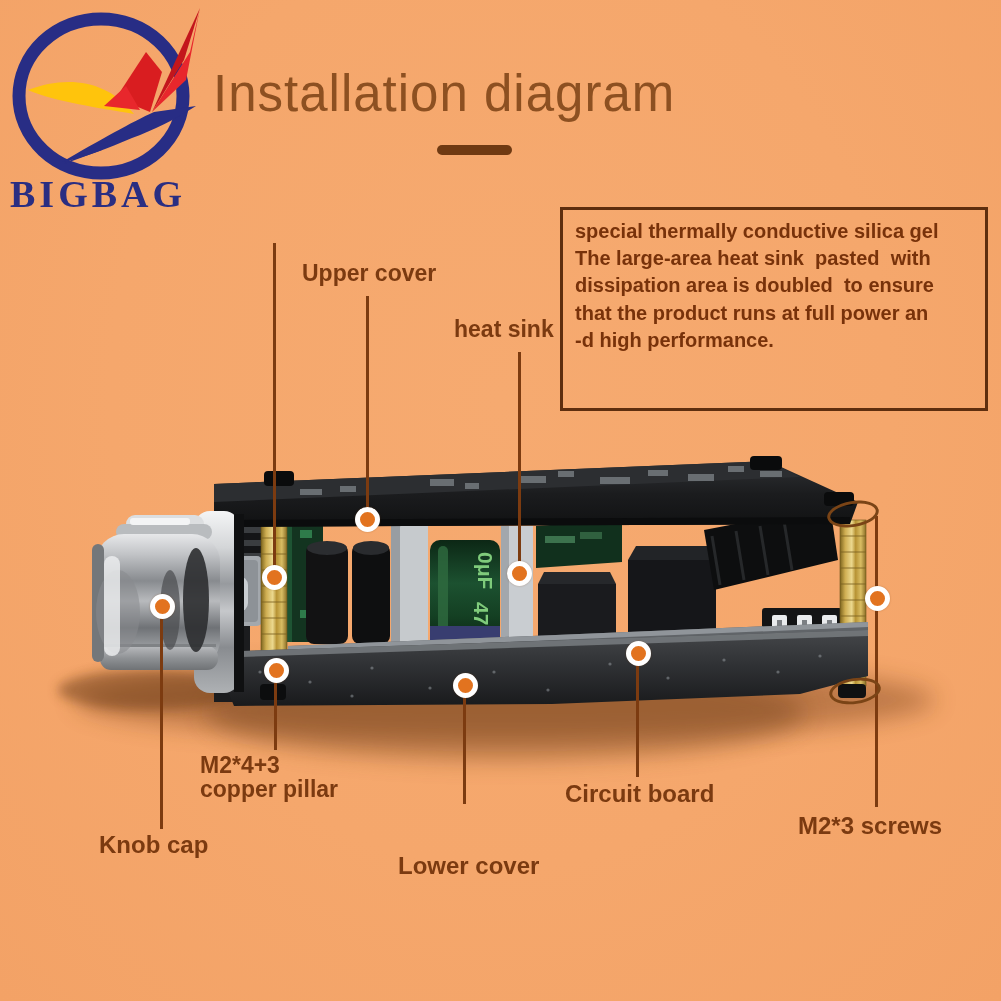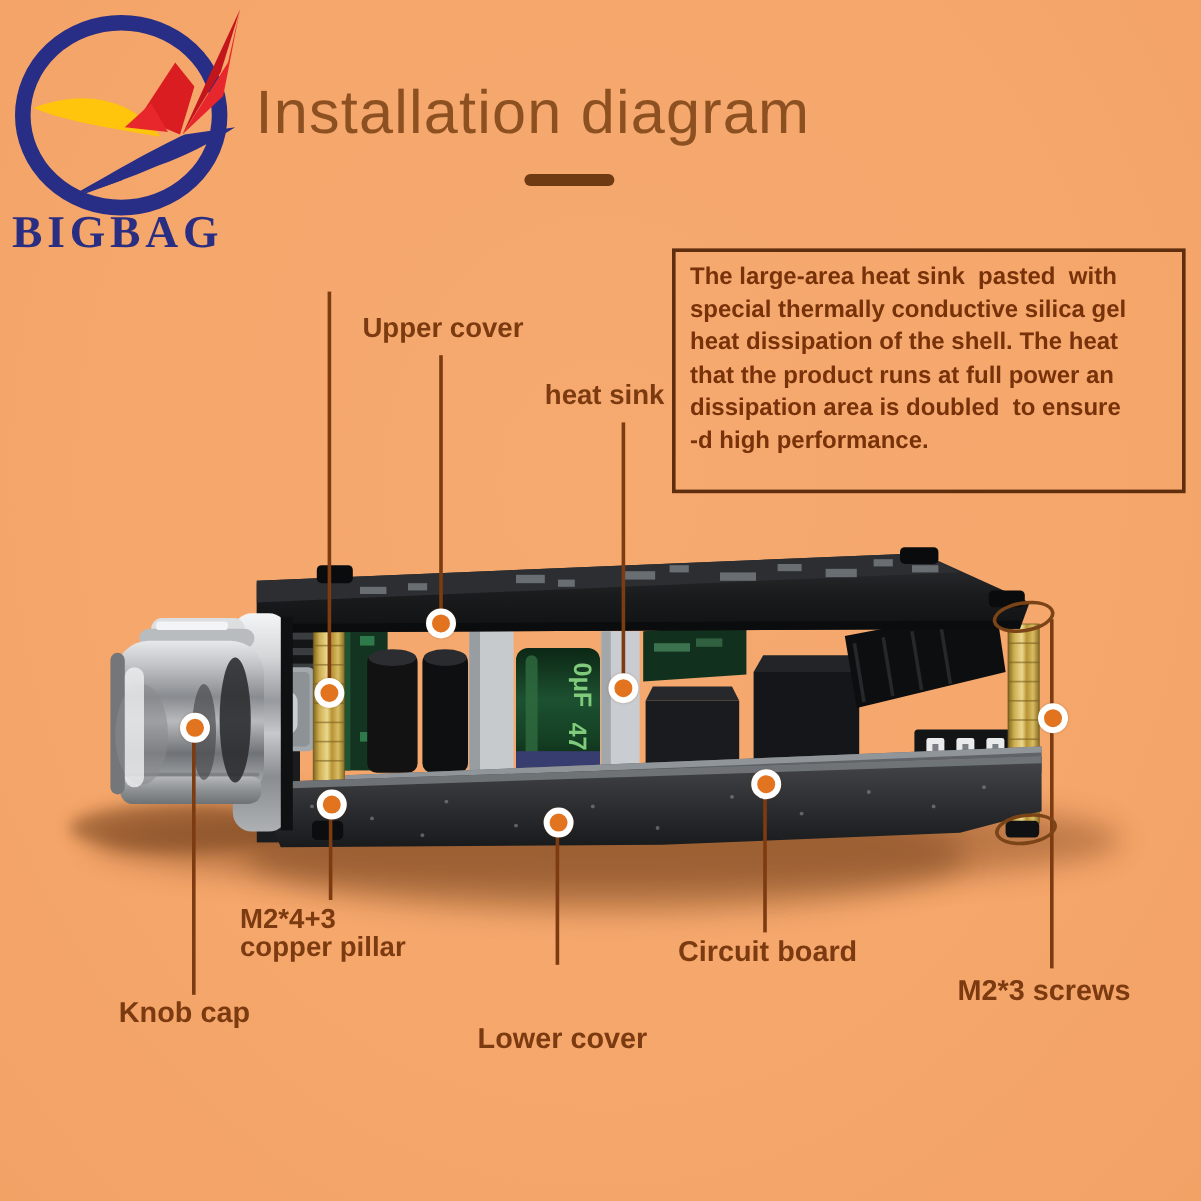--- a/index.html
+++ b/index.html
@@ -288,25 +288,24 @@
       <path d="M58,160 C96,138 128,120 150,110 L192,104 C170,118 150,128 128,136 C104,146 80,156 58,160 Z" fill="#282d85"></path>
       <polygon points="104,138 60,162 98,148" fill="#282d85"></polygon>
     </g>
   </svg>
   <div class="brand">BIGBAG</div>
 
   <div class="title">Installation diagram</div>
   <div class="title-dash"></div>
 
   <div class="info-box">
+    <div class="box-line">special thermally conductive silica gel</div>
     <div class="box-line">The large-area heat sink  pasted  with</div>
-    <div class="box-line">special thermally conductive silica gel</div>
-    <div class="box-line">heat dissipation of the shell. The heat</div>
+    <div class="box-line">dissipation area is doubled  to ensure</div>
     <div class="box-line">that the product runs at full power an</div>
-    <div class="box-line">dissipation area is doubled  to ensure</div>
     <div class="box-line">-d high performance.</div>
   </div>
 
   <div class="ann-line" style="left:273px;top:243px;height:324px;"></div>
   <div class="ann-line" style="left:366px;top:296px;height:213px;"></div>
   <div class="ann-line" style="left:518px;top:352px;height:210px;"></div>
   <div class="ann-line" style="left:160px;top:617px;height:212px;"></div>
   <div class="ann-line" style="left:274px;top:681px;height:69px;"></div>
   <div class="ann-line" style="left:463px;top:695px;height:109px;"></div>
   <div class="ann-line" style="left:636px;top:664px;height:113px;"></div>

